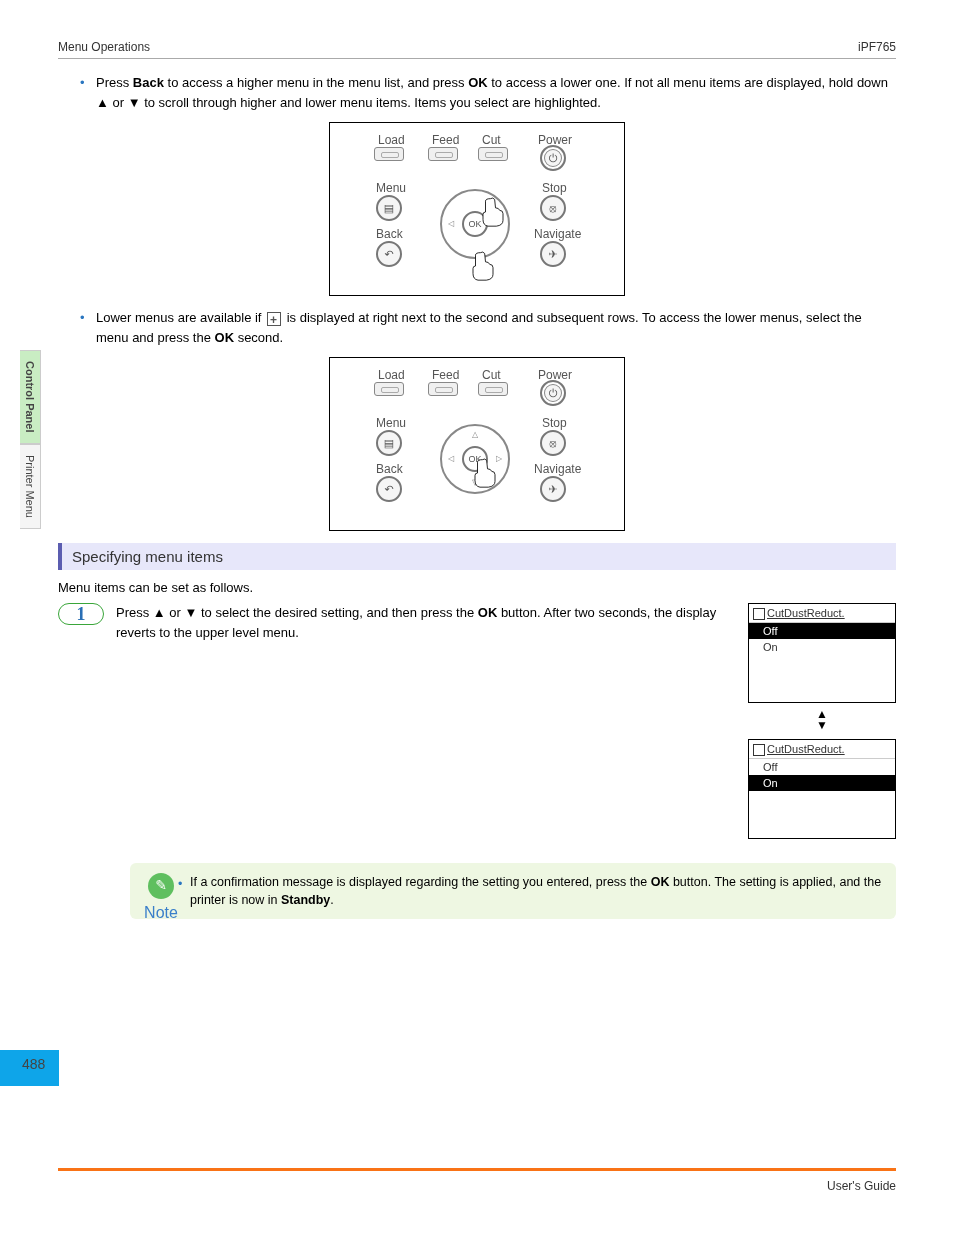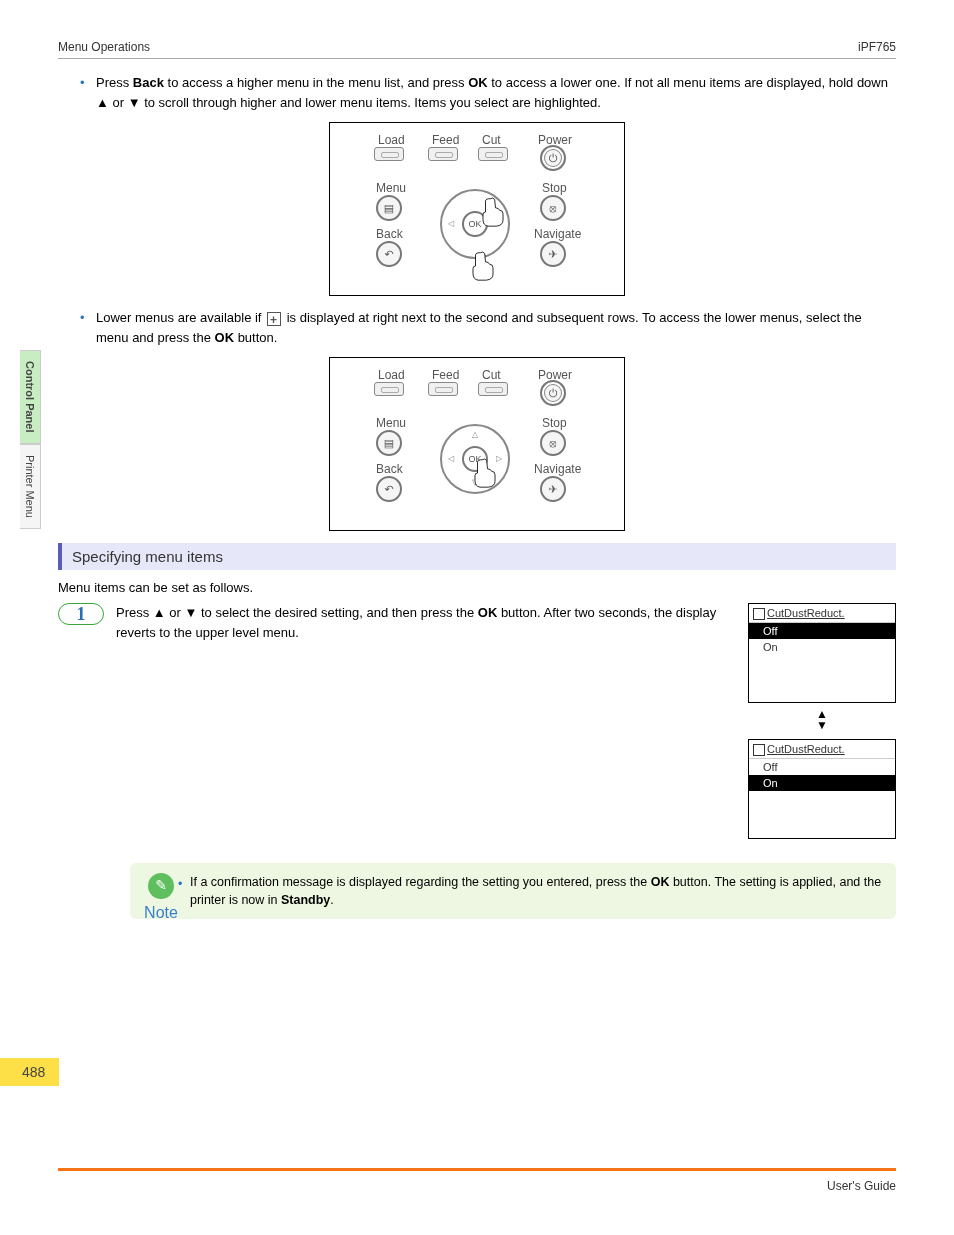--- a/index.html
+++ b/index.html
@@ -159,23 +159,22 @@
     position:absolute; left:12px; top:10px; text-align:center; width:38px;
   }
   .note-icon-circle {
     width:26px; height:26px; border-radius:50%; background:#5fbf5f; margin:0 auto 2px auto;
     display:flex; align-items:center; justify-content:center; color:#fff; font-size:14px;
   }
   .note-label { font-size:16px; color:#3a7fca; }
   .note-bullet { position:absolute; left:48px; top:12px; color:#2a76c0; }
   .page-num-box {
     position:absolute; left:0; top:1050px;
-    background:#fde047; color:#444; font-size:14px;
-    padding:6px 14px 6px 22px;
-    margin-top:8px;
+    background:#0ea5e9; color:#444; font-size:14px;
+    padding:6px 14px 14px 22px;
   }
   .footer {
     position:absolute; bottom:42px; left:58px; right:58px;
     border-top:3px solid #f97316; padding-top:8px;
     text-align:right; font-size:12px; color:#333;
   }
 </style>
 </head>
 <body>
 
@@ -225,21 +224,21 @@
       <path d="M12 2 q3 -2 5 1 l1 10 q4 0 5 3 q4 0 4 4 l0 8 q0 6 -8 7 l-10 0 q-6 -1 -6 -8 l0 -6 q0 -3 3 -3 l0 -13 q0 -3 6 -3 z" fill="#fff" stroke="#000" stroke-width="1"></path>
     </svg>
     <svg class="pf-hand" style="left:140px; top:128px;" viewBox="0 0 30 36">
       <path d="M12 2 q3 -2 5 1 l1 10 q4 0 5 3 q4 0 4 4 l0 8 q0 6 -8 7 l-10 0 q-6 -1 -6 -8 l0 -6 q0 -3 3 -3 l0 -13 q0 -3 6 -3 z" fill="#fff" stroke="#000" stroke-width="1"></path>
     </svg>
   </div>
 
 
   <div class="bullet-section">
     <span class="bullet-dot">•</span>
-    <span>Lower menus are available if </span><span class="inline-icon"></span><span> is displayed at right next to the second and subsequent rows. To access the lower menus, select the menu and press the </span><b>OK</b><span> button.</span>
+    <span>Lower menus are available if </span><span class="inline-icon"></span><span> is displayed at right next to the second and subsequent rows. To access the lower menus, select the menu and press the </span><b>OK</b><span> second.</span>
   </div>
 
   <div class="panel-figure">
     <div class="pf-label" style="left:48px; top:10px;">Load</div>
     <div class="pf-label" style="left:102px; top:10px;">Feed</div>
     <div class="pf-label" style="left:152px; top:10px;">Cut</div>
     <div class="pf-label" style="left:208px; top:10px;">Power</div>
     <div class="pf-btn-rect" style="left:44px; top:24px;"></div>
     <div class="pf-btn-rect" style="left:98px; top:24px;"></div>
     <div class="pf-btn-rect" style="left:148px; top:24px;"></div>

